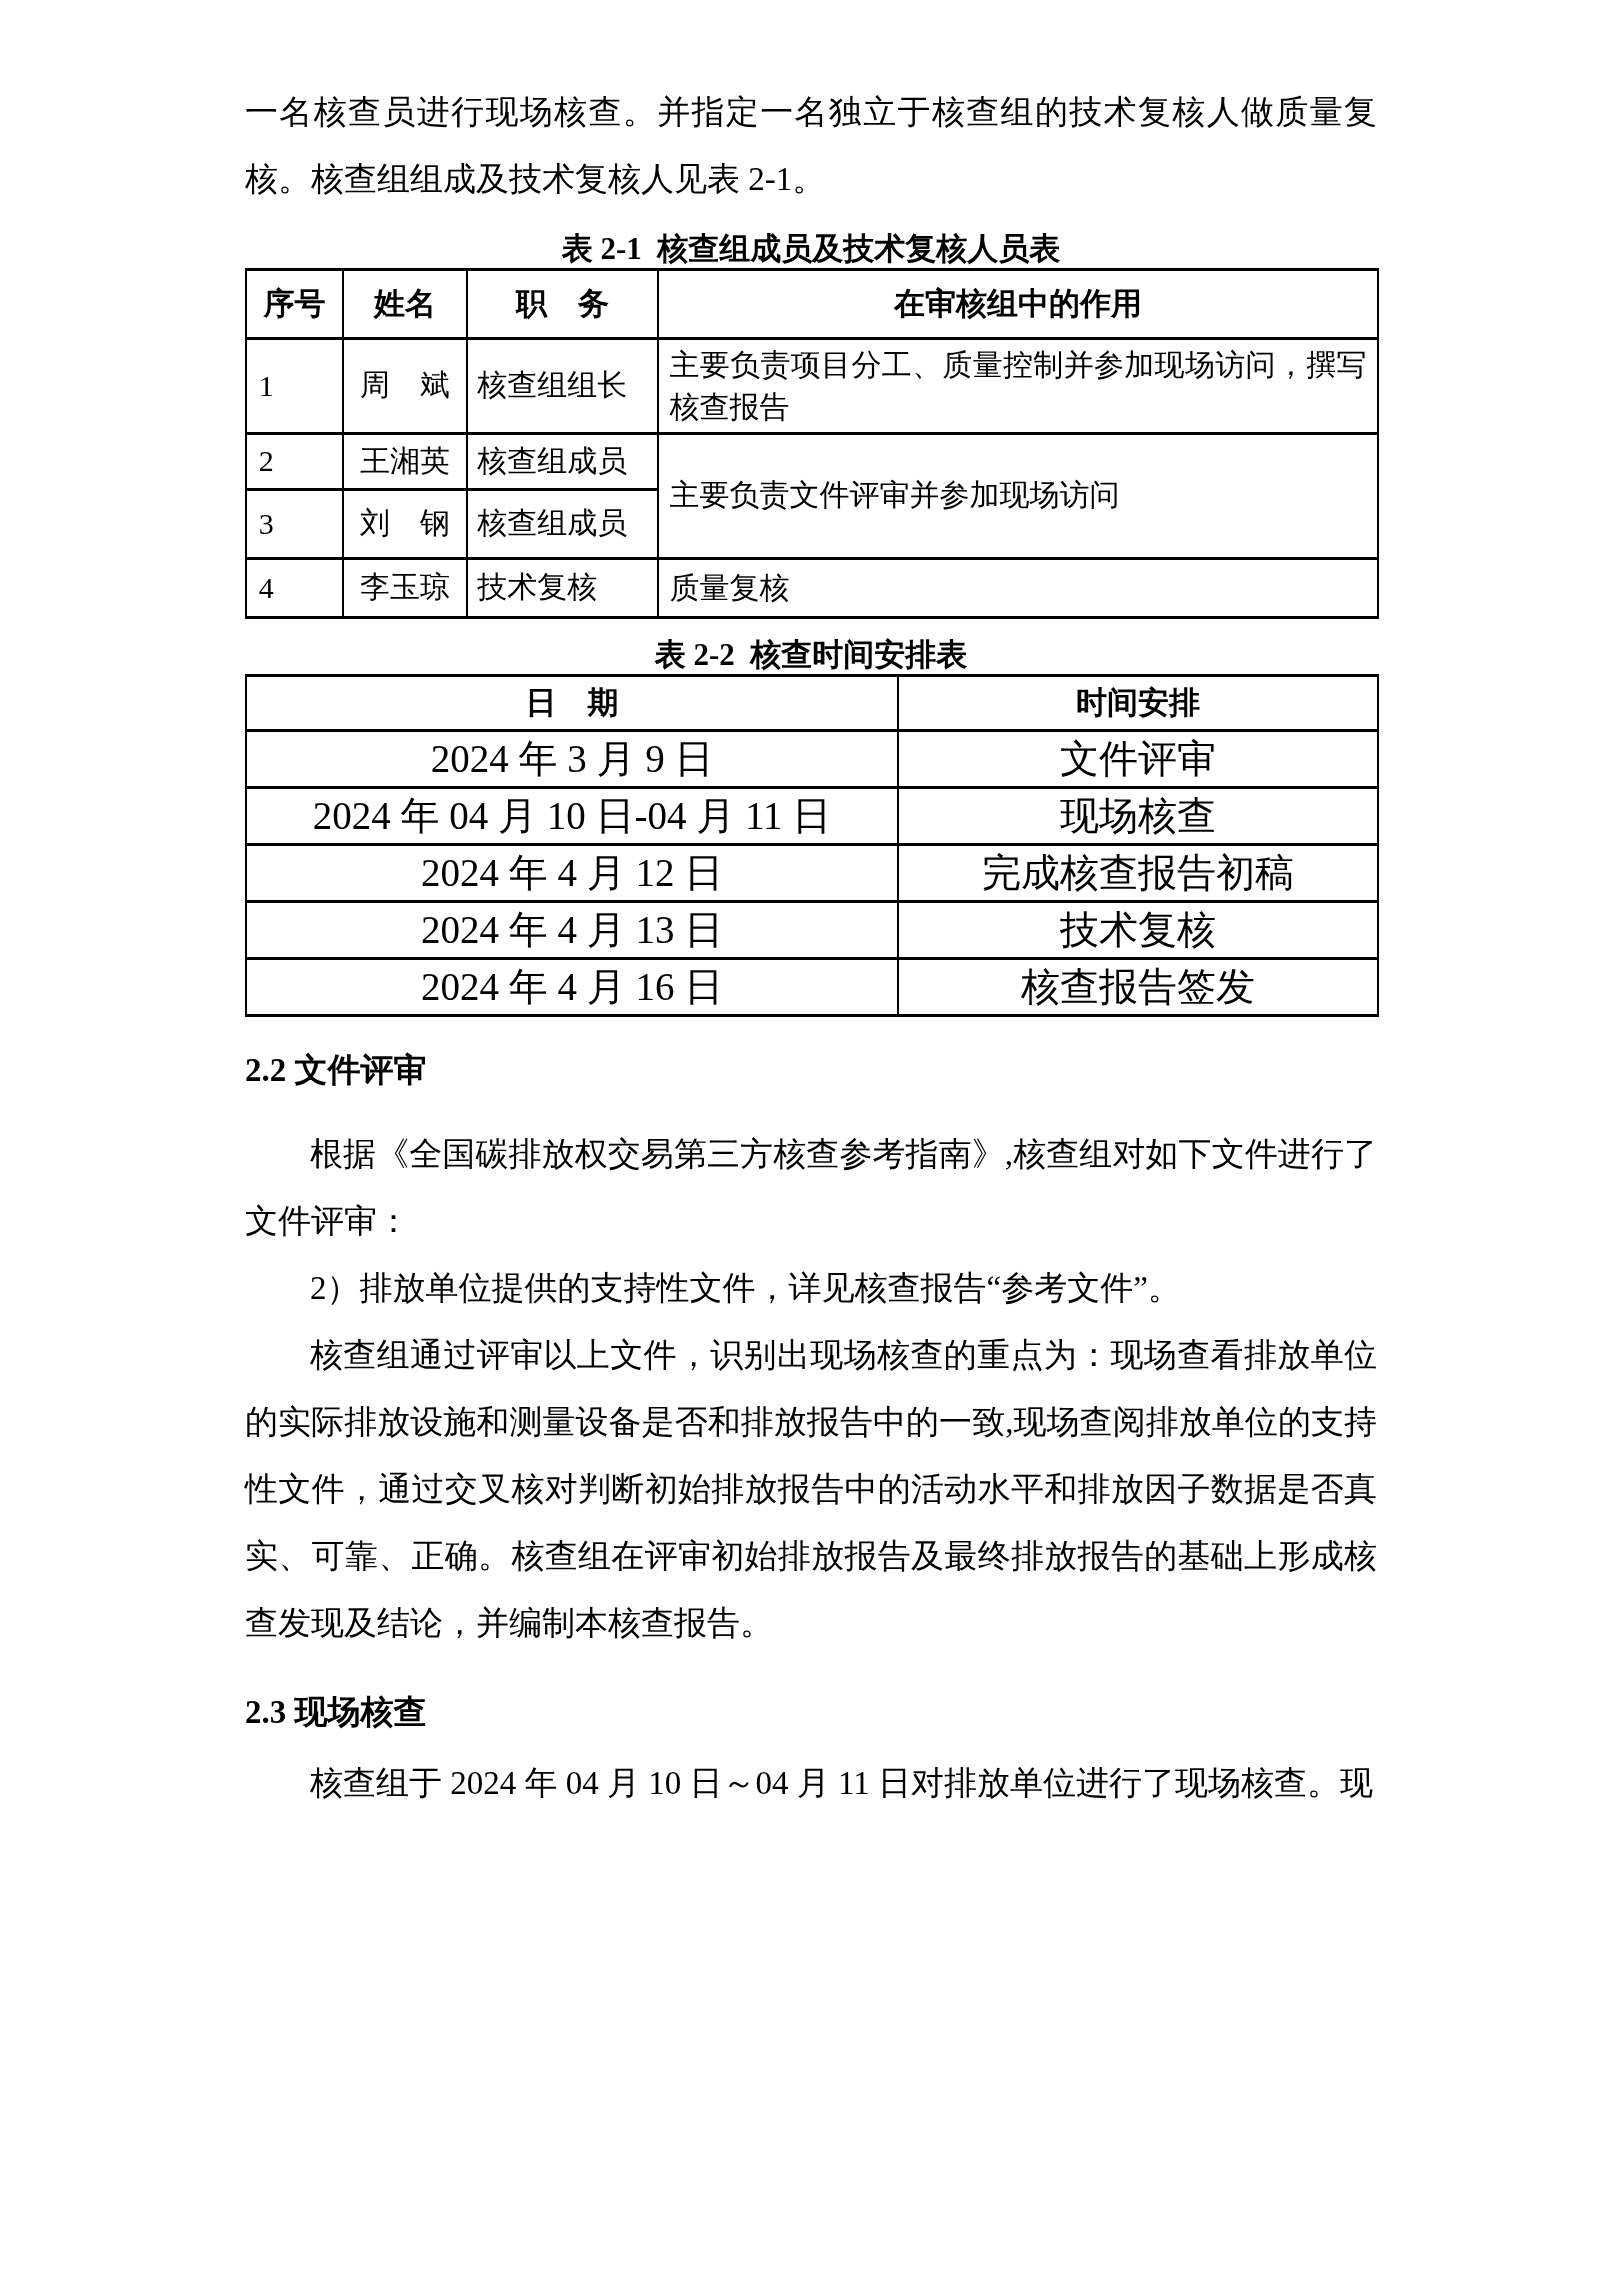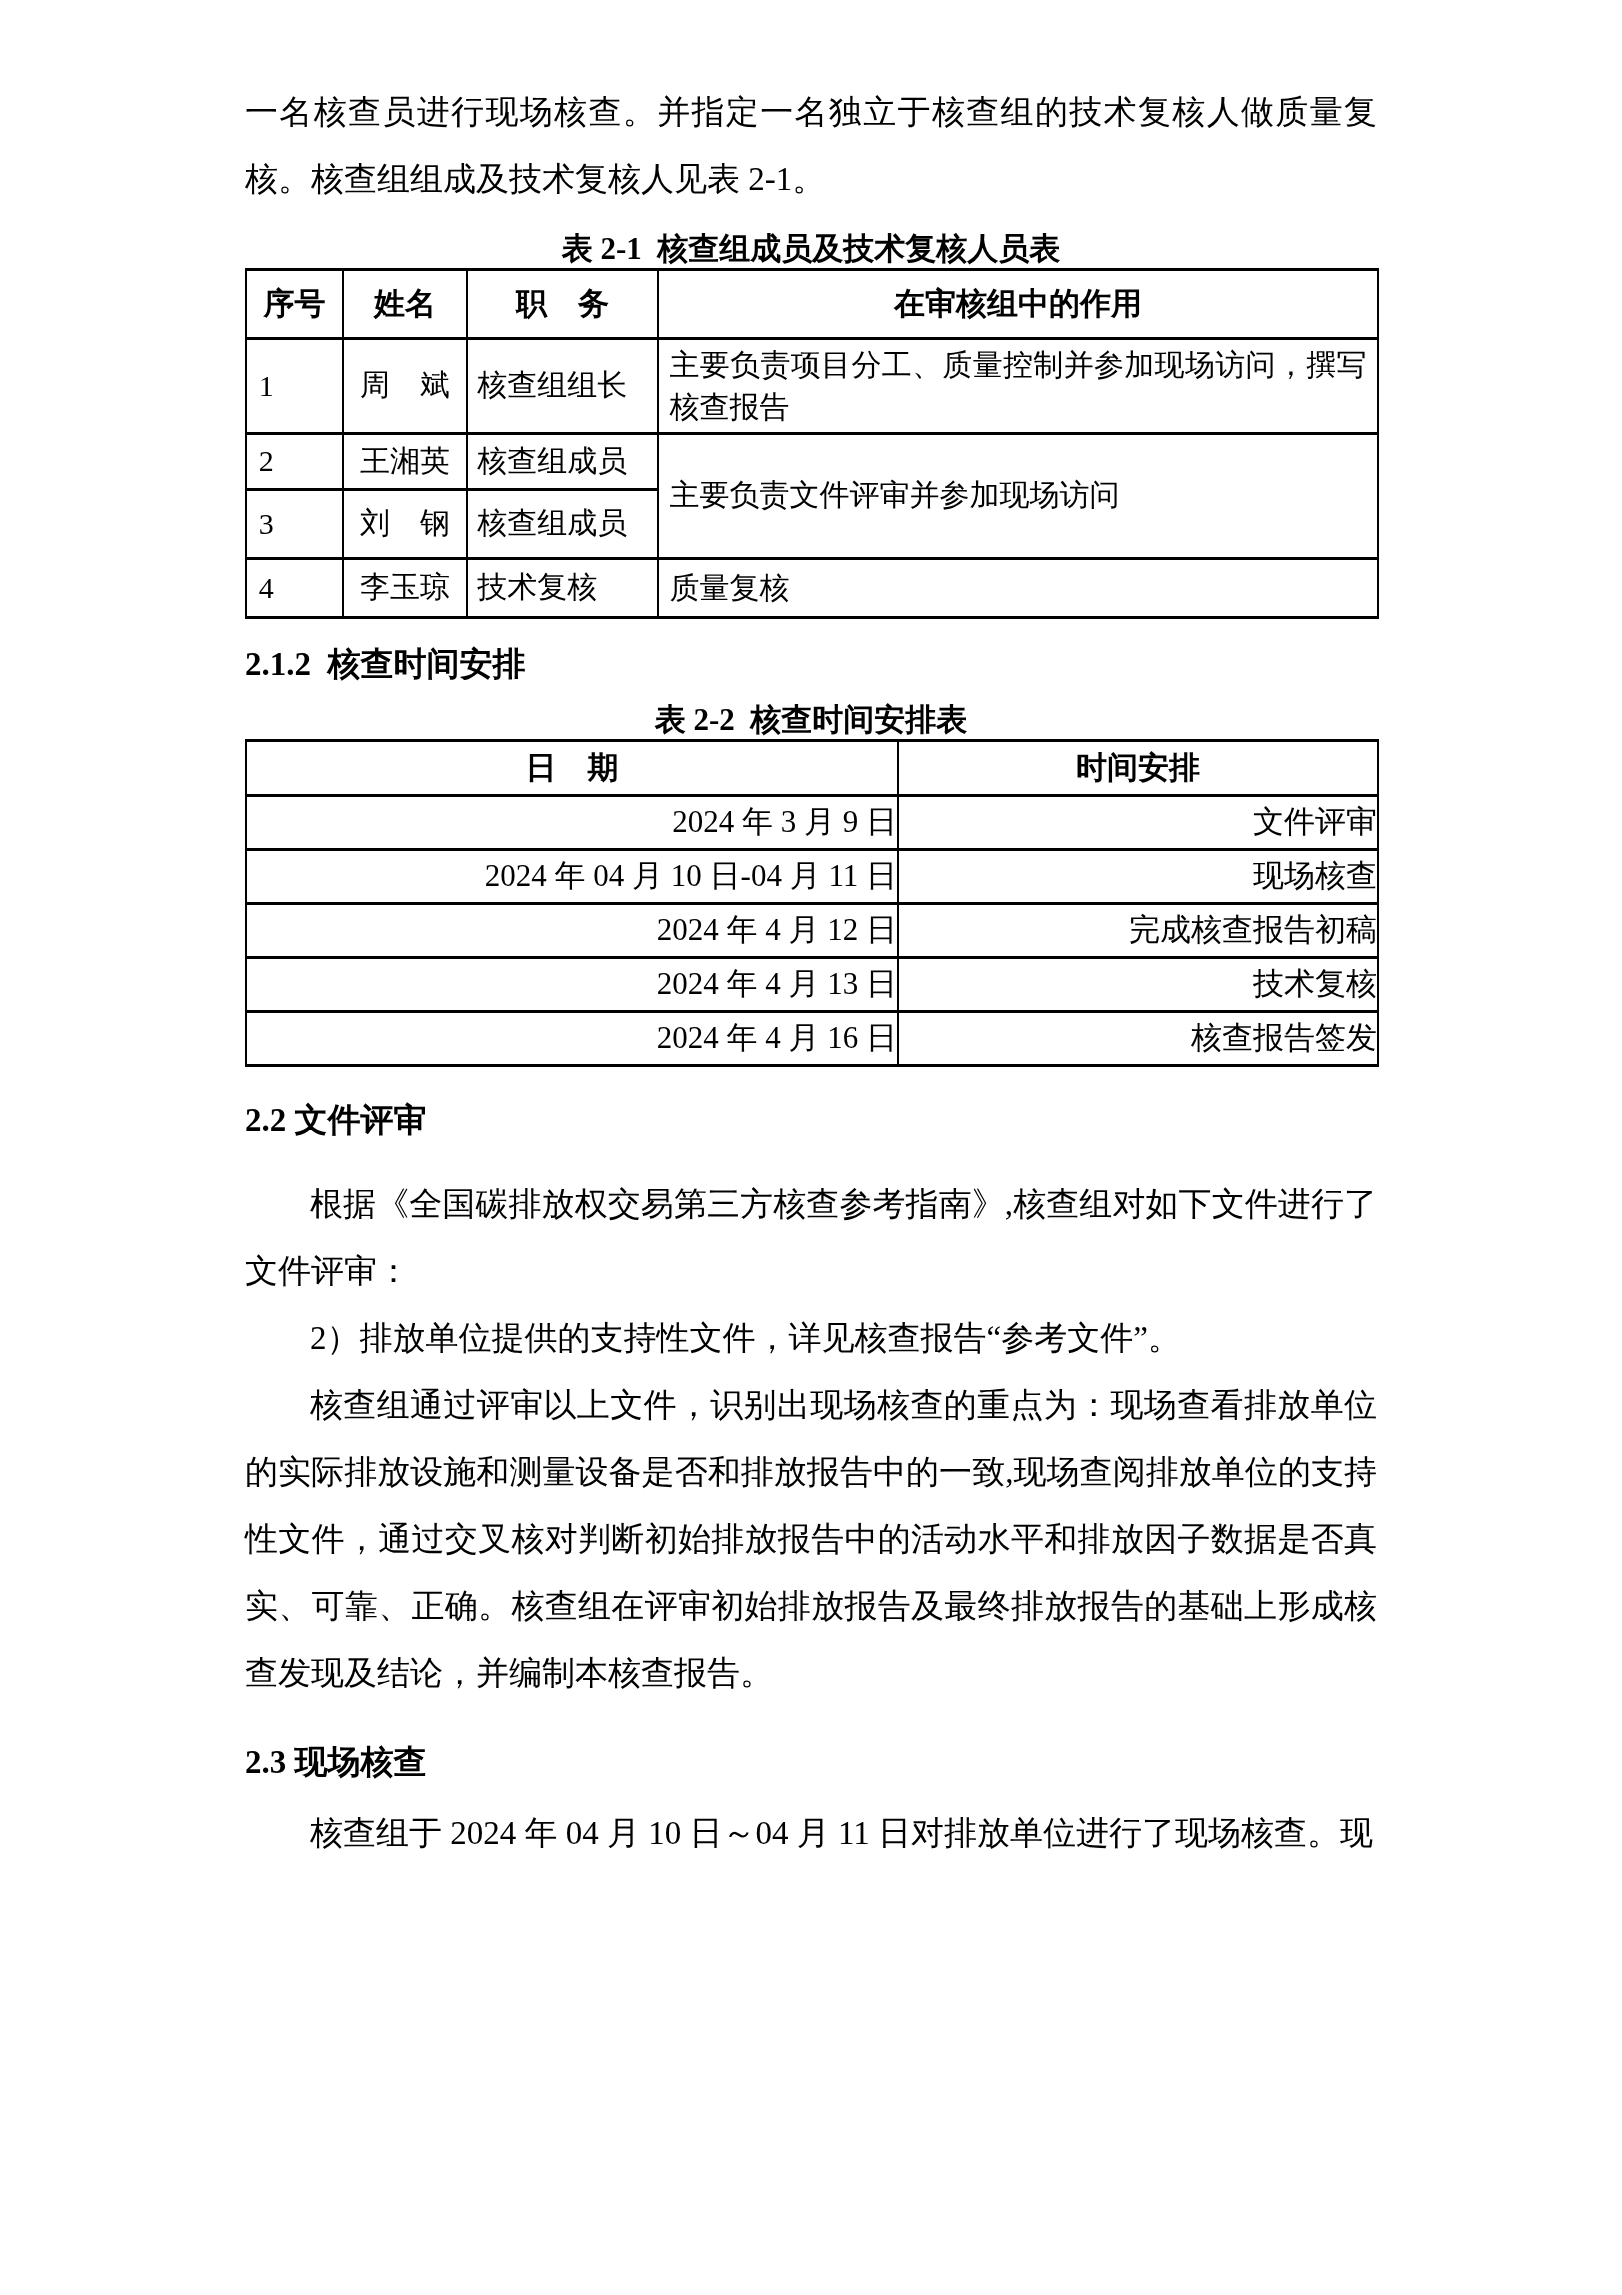--- a/index.html
+++ b/index.html
@@ -39,21 +39,21 @@
   .t1-r4{height:59px;}
   td.c-no{text-align:left;padding-left:11.8px;}
   td.c-name{text-align:center;}
   td.c-role{text-align:left;padding-left:9.2px;}
   td.c-duty{text-align:justify;padding:3.9px 10.5px;line-height:42px;}
   td.c-duty-merged{text-align:left;padding:3.9px 10.5px;vertical-align:middle;}
 
   
   .t2 tr{height:54px;}
   .t2 .t2-head{height:55px;}
-  .t2 td{text-align:right;font-size:31px;}
+  .t2 td{text-align:center;font-size:39px;}
 </style>
 </head>
 <body>
 
 <div class="page">
   <div class="content">
 
     <p class="para">一名核查员进行现场核查。并指定一名独立于核查组的技术复核人做质量复核。核查组组成及技术复核人见表 2-1。</p>
 
     <p class="tbl-title">表 2-1  核查组成员及技术复核人员表</p>
@@ -91,21 +91,20 @@
         </tr>
         <tr class="t1-r4">
           <td class="c-no">4</td>
           <td class="c-name">李玉琼</td>
           <td class="c-role">技术复核</td>
           <td class="c-duty">质量复核</td>
         </tr>
       </tbody>
     </table>
 
-    <p class="heading h212">2.1.2  核查时间安排</p>
 
 
     <p class="tbl-title">表 2-2  核查时间安排表</p>
 
     <table class="t2">
       <colgroup>
         <col style="width:652px">
           <col style="width:480px">
       </colgroup>
       <tbody>

